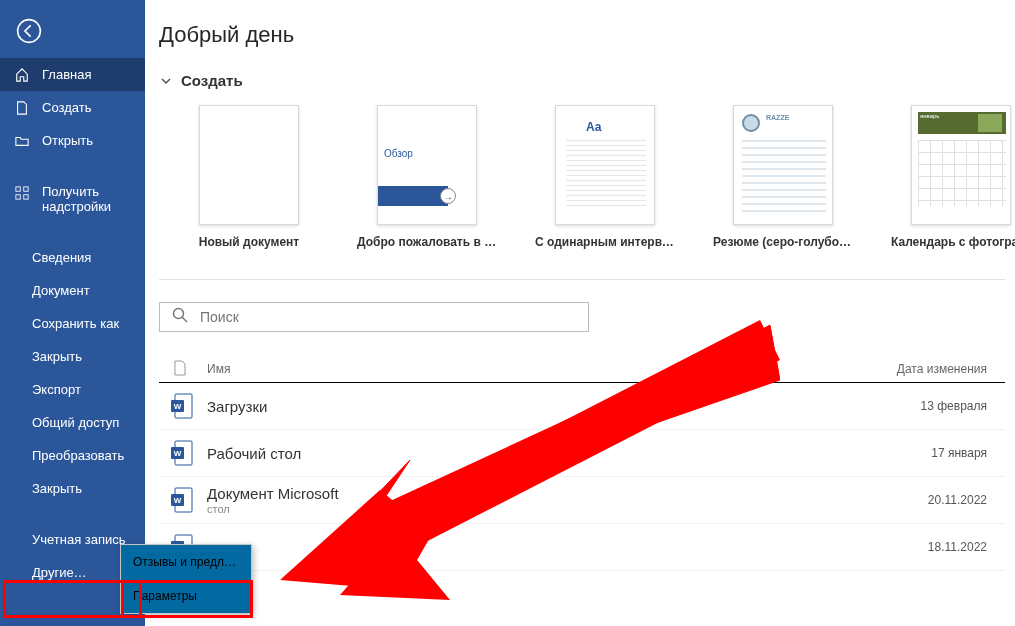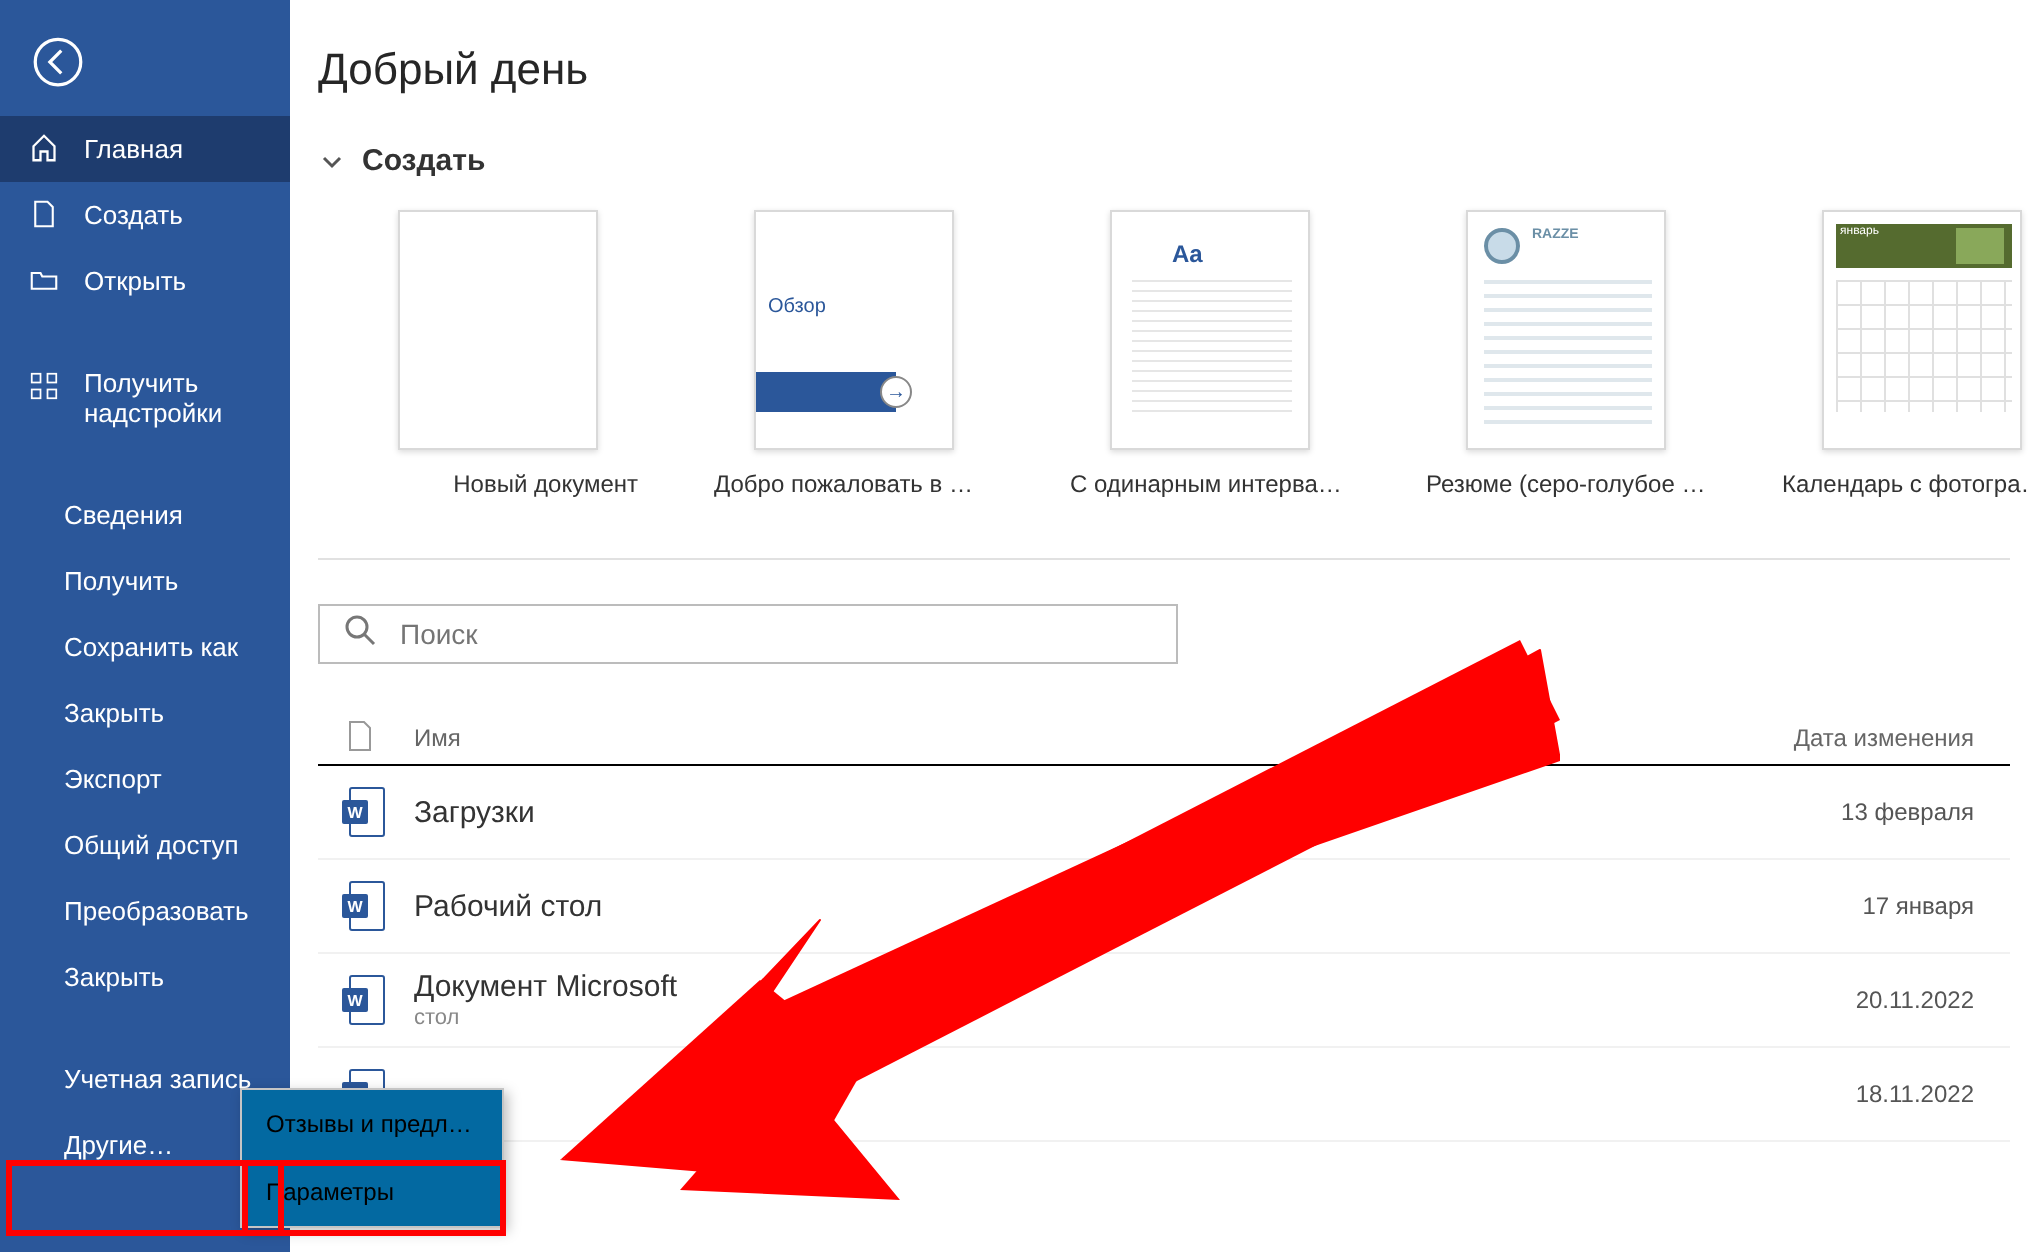--- a/index.html
+++ b/index.html
@@ -22,21 +22,21 @@
   }
   .back-btn {
     width: 38px; height: 38px;
     margin: 12px 0 8px 10px;
     display: flex; align-items: center; justify-content: center;
     cursor: pointer;
   }
   .back-btn svg { width: 26px; height: 26px; }
   .nav-item {
     display: flex;
-    align-items: flex-start;
+    align-items: center;
     padding: 9px 0 9px 14px;
     cursor: pointer;
     gap: 12px;
   }
   .nav-item.active { background: #1e3c6e; }
   .nav-item.indent { padding-left: 32px; }
   .nav-item .icon { width: 16px; display:flex; align-items:center; justify-content:center; flex-shrink:0; }
   .nav-sep { height: 18px; }
   .main {
     position: absolute;
@@ -45,21 +45,21 @@
     height: 626px;
     padding: 22px 10px 0 14px;
     color: #333;
   }
   .greeting { font-size: 22px; font-weight: 400; color: #262626; margin-bottom: 24px; }
   .section-header { display:flex; align-items:center; gap:8px; font-size:15px; font-weight:600; color:#333; margin-bottom:16px;}
   .section-header .chev { width:14px; height:14px; display:flex; align-items:center; justify-content:center;}
   .templates { display:flex; gap:38px; padding-left:20px; margin-bottom:30px; }
   .tmpl { width:140px; display:flex; flex-direction:column; align-items:center; cursor:pointer;}
   .tmpl .thumb { width:100px; height:120px; background:#fff; border:1px solid #d9d9d9; box-shadow:0 1px 3px rgba(0,0,0,0.15); margin-bottom:10px; position:relative; overflow:hidden;}
-  .tmpl .label { font-size:12px; text-align:right; color:#333; white-space:nowrap; overflow:hidden; text-overflow:ellipsis; width:140px;}
+  .tmpl .label { font-size:12px; text-align:center; color:#333; white-space:nowrap; overflow:hidden; text-overflow:ellipsis; width:140px;font-weight:bold;}
   .thumb.blank {}
   .thumb.welcome .bluebar { position:absolute; left:0; bottom:18px; width:70px; height:20px; background:#2b579a; }
   .thumb.welcome .bluetxt { position:absolute; left:6px; top:42px; font-size:10px; color:#2b579a; }
   .thumb.welcome .arrowcirc { position:absolute; left:62px; bottom:20px; width:16px; height:16px; border-radius:50%; background:#fff; border:1px solid #888; display:flex; align-items:center; justify-content:center; font-size:10px; color:#2b579a;}
   .thumb.spacing .aa { position:absolute; left:30px; top:14px; font-size:12px; font-weight:600; color:#2b579a;}
   .thumb.spacing::after { content:""; position:absolute; left:10px; top:34px; width:80px; height:70px;
     background: repeating-linear-gradient(to bottom, #e6e6e6 0, #e6e6e6 1px, transparent 1px, transparent 5px); }
   .thumb.resume .av { position:absolute; left:8px; top:8px; width:18px; height:18px; border-radius:50%; background:#c8dbe8; border:2px solid #6b8fa6;}
   .thumb.resume .nm { position:absolute; left:32px; top:8px; font-size:7px; color:#6b8fa6; font-weight:700;}
   .thumb.resume::after { content:""; position:absolute; left:8px; top:34px; width:84px; height:74px;
@@ -170,21 +170,21 @@
     </span>
     <span>Получить надстройки</span>
   </div>
 
   <div class="nav-sep"></div>
 
   <div class="nav-item indent">
     <span>Сведения</span>
   </div>
   <div class="nav-item indent">
-    <span>Получить</span>
+    <span>Документ</span>
   </div>
   <div class="nav-item indent">
     <span>Сохранить как</span>
   </div>
   <div class="nav-item indent">
     <span>Закрыть</span>
   </div>
   <div class="nav-item indent">
     <span>Экспорт</span>
   </div>

